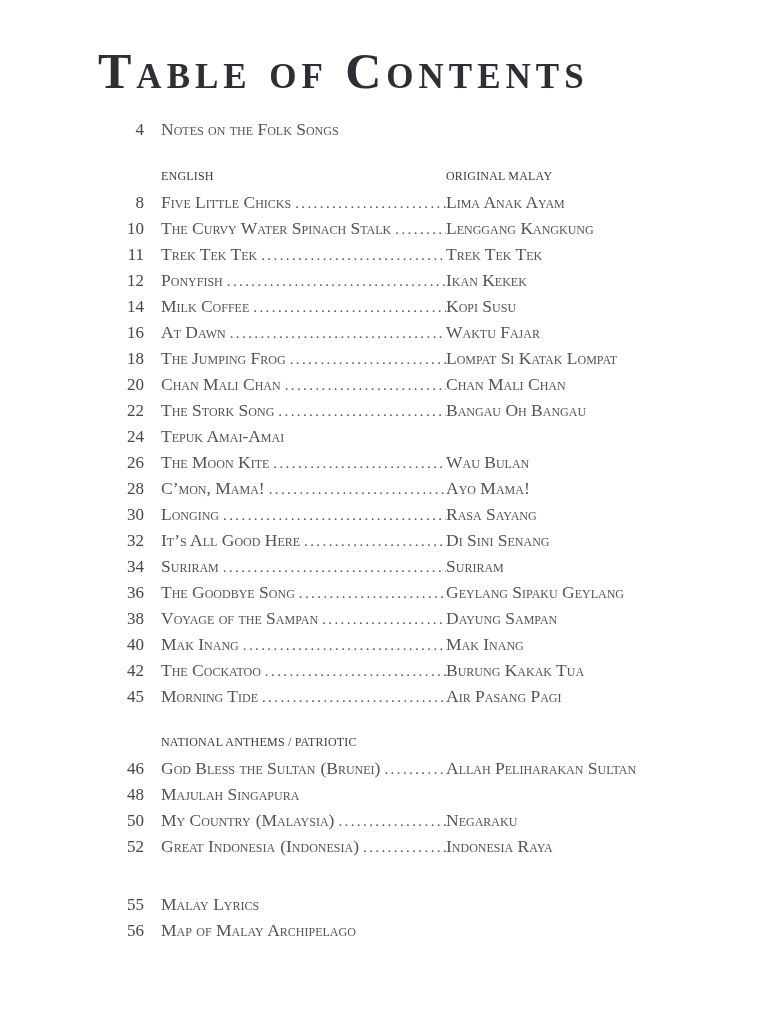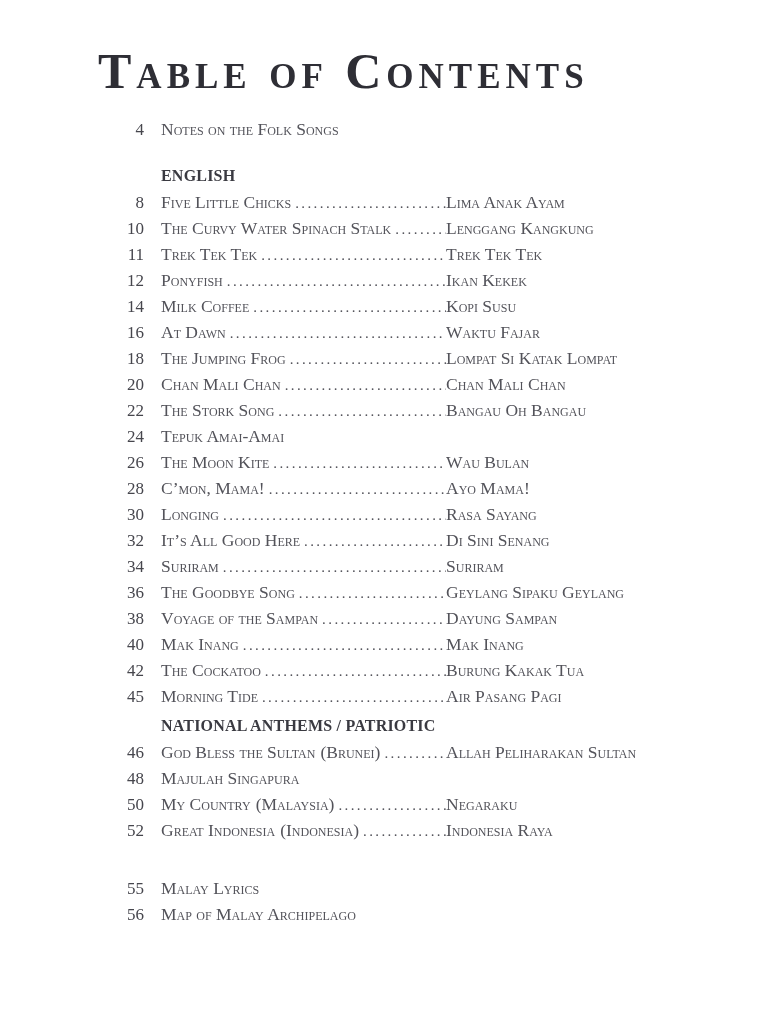--- a/index.html
+++ b/index.html
@@ -67,27 +67,27 @@
   }
   .dots::after {
     content: "................................................................................................................................";
     letter-spacing: 2.4px;
     font-size: 15px;
     color: var(--body, #52525a);
   }
   .malay { flex: 1; white-space: nowrap; }
   .colhead {
     font-variant: normal;
-    font-weight: bold;
-    font-size: 16px;
+    font-weight: normal;
+    font-size: 12px;
     letter-spacing: 0.2px;
     color: var(--heading, #3a3a41);
   }
   .headers { margin-top: 21px; }
-  .section { margin-top: 4px; }
+  .section { margin-top: 20px; }
   .backmatter { margin-top: 32px; }
 </style>
 </head>
 <body>
 
 <div class="page">
 
   <h1 class="title">Table of Contents</h1>
 
   <div class="toc">
@@ -95,20 +95,21 @@
     <div class="row">
       <span class="num">4</span>
       <span class="eng">Notes on the Folk Songs</span>
     </div>
 
     <div class="row headers">
       <span class="num"></span>
       <span class="west">
         <span class="colhead">ENGLISH</span>
       </span>
+      <span class="malay colhead">ORIGINAL MALAY</span>
     </div>
 
     <div id="folk-rows">
   <div class="row">
     <span class="num">8</span>
     <span class="west">
       <span class="eng">Five Little Chicks</span>
       <span class="dots"></span>
     </span>
     <span class="malay">Lima Anak Ayam</span>

